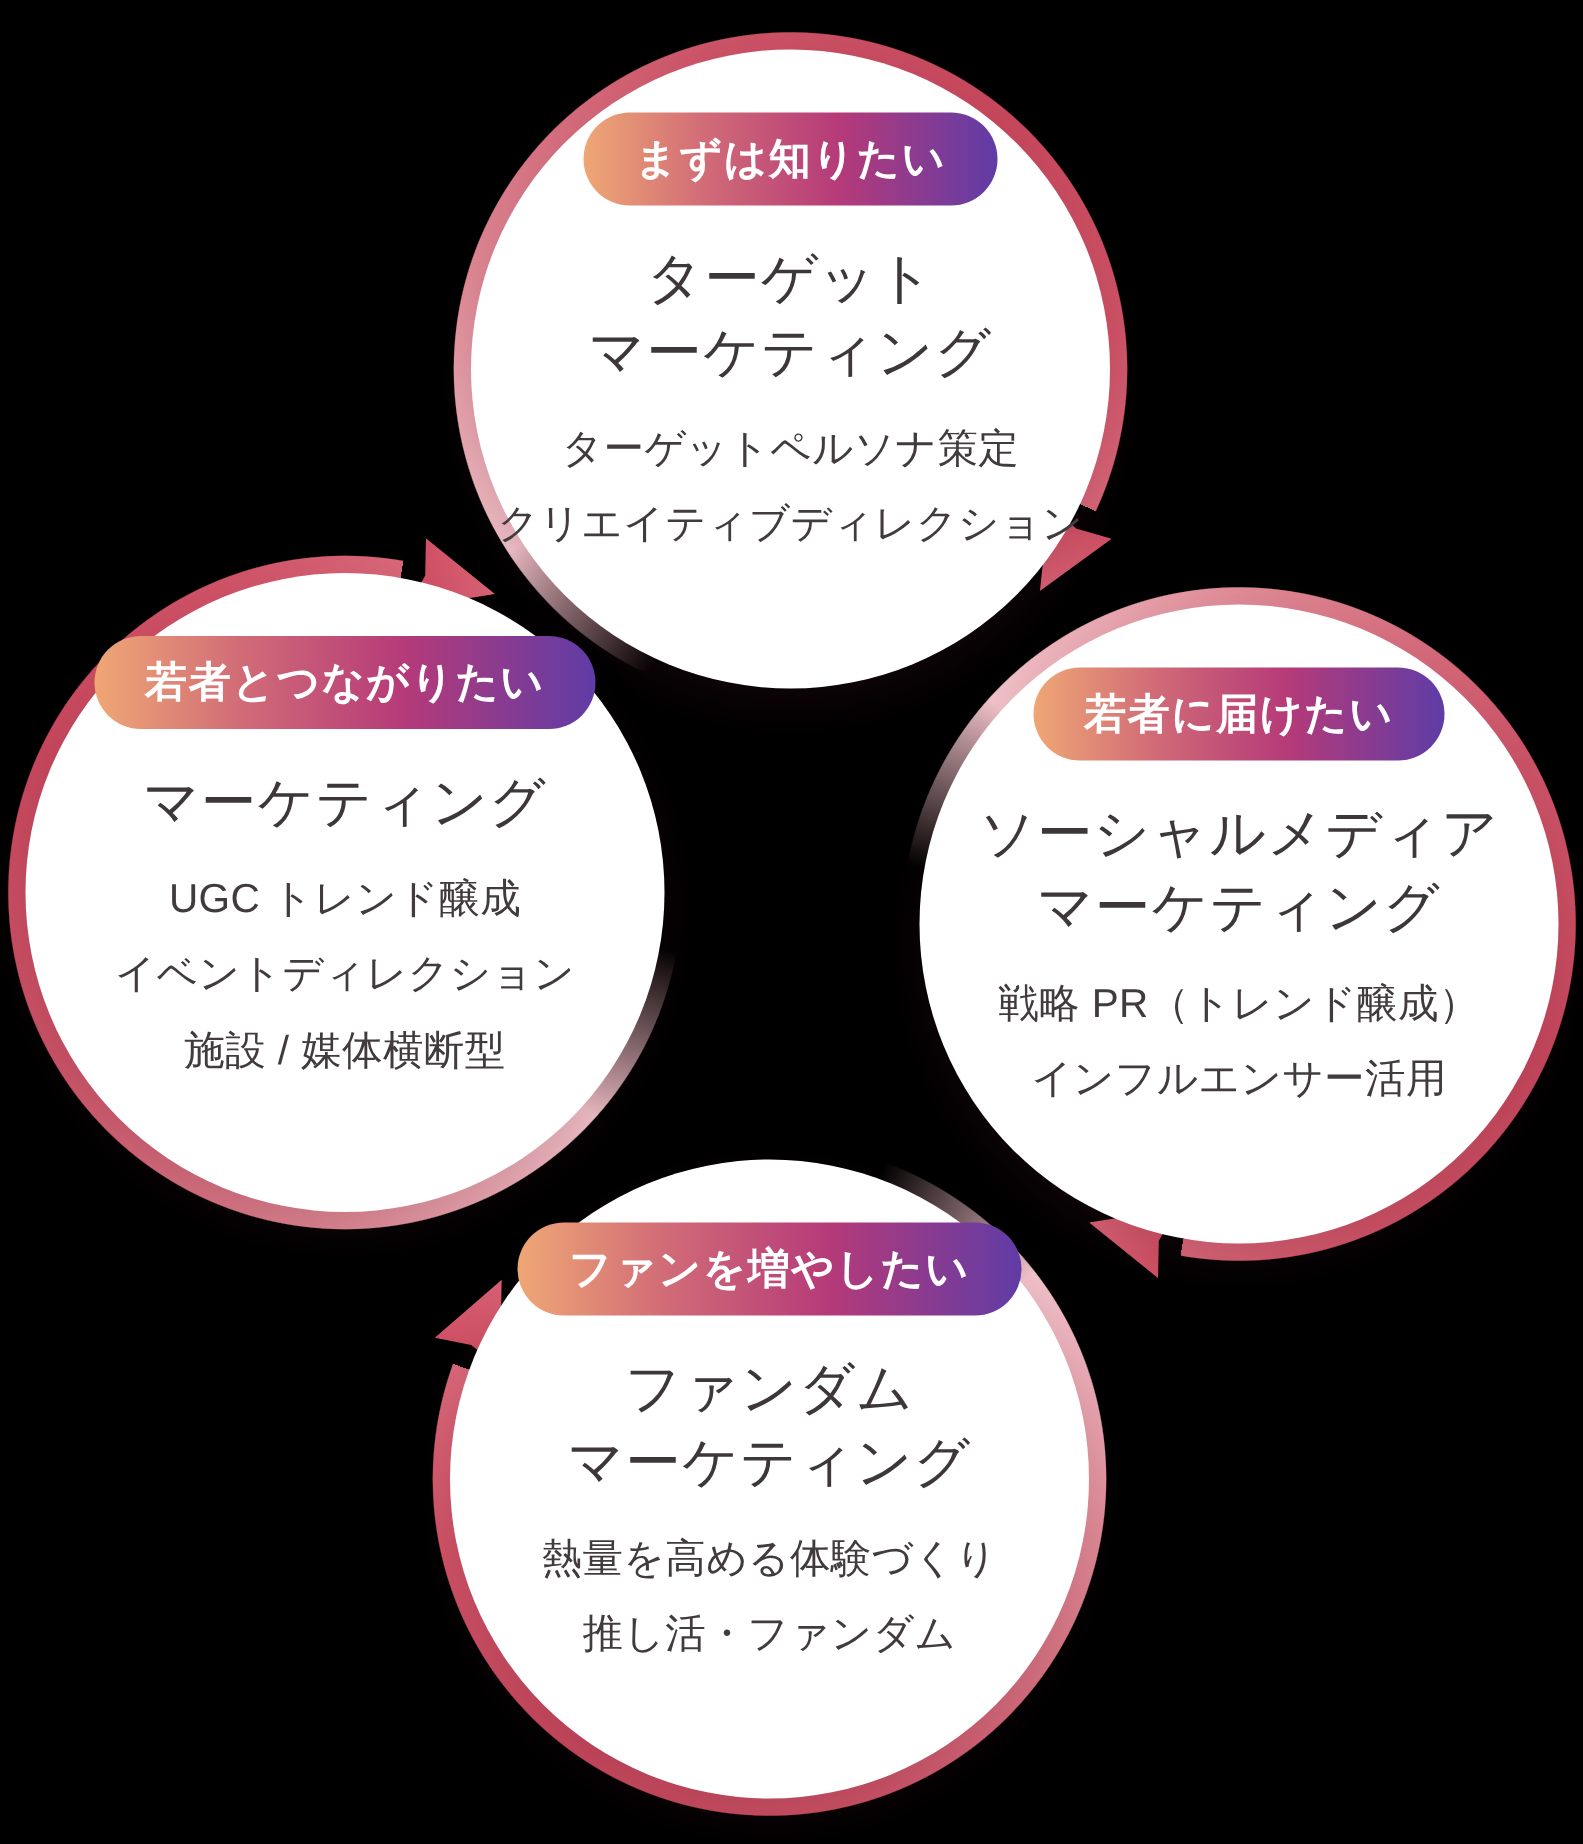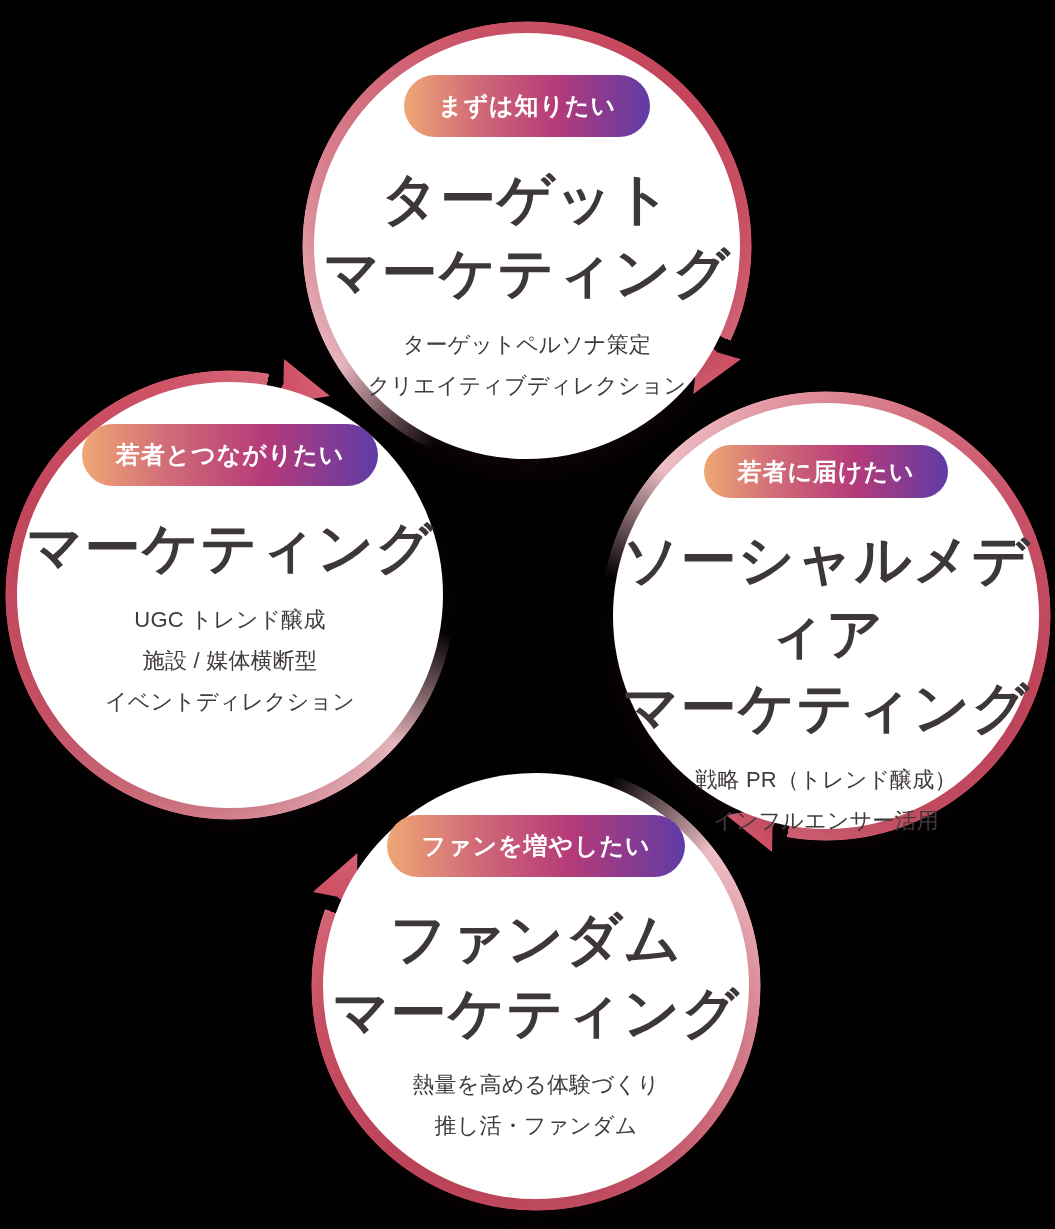--- a/index.html
+++ b/index.html
@@ -16,21 +16,21 @@
     border-radius: 28px;
     overflow: hidden;
   }
   .node {
     position: absolute;
     width: 450px;
     height: 450px;
   }
   .pos-top    { left: 302px; top: 21px;  --tail: 205deg; --arrow: 120deg; }
   .pos-right  { left: 601px; top: 391px; --tail: 280deg; --arrow: 195deg; }
-  .pos-bottom { left: 311px; top: 761px; --tail: 20deg;  --arrow: 295deg; }
+  .pos-bottom { left: 288px; top: 761px; --tail: 20deg;  --arrow: 295deg; }
   .pos-left   { left: 5px;   top: 370px; --tail: 100deg; --arrow: 15deg;  }
 
   .disc {
     position: absolute;
     inset: 12px;
     border-radius: 50%;
     background: #ffffff;
     box-shadow: 0 12px 30px rgba(90, 30, 45, 0.18);
   }
   .ring {
@@ -71,37 +71,37 @@
   }
   .badge {
     display: inline-flex;
     align-items: center;
     justify-content: center;
     height: 62px;
     padding: 0 34px;
     border-radius: 31px;
     background: linear-gradient(90deg, #efa775 0%, #d06a77 30%, #b53a79 62%, #5f3ca6 100%);
     color: #ffffff;
-    font-size: 24px;
+    font-size: 28px;
     font-weight: 600;
     letter-spacing: 0.04em;
     white-space: nowrap;
   }
   .title {
     margin-top: 25px;
-    font-size: 56px;
+    font-size: 37px;
     line-height: 1.32;
-    font-weight: 700;
+    font-weight: 400;
     color: #3d3739;
     letter-spacing: 0.02em;
   }
   .title span { display: block; }
   .items {
     margin-top: 14px;
-    font-size: 22px;
+    font-size: 27px;
     line-height: 1.87;
     font-weight: 500;
     color: #423b3d;
     letter-spacing: 0.01em;
   }
   .item { white-space: nowrap; }
 </style>
 </head>
 <body>
 
@@ -162,19 +162,19 @@
     <div class="ring"></div>
     <div class="arrow"></div>
     <div class="disc"></div>
     <div class="content">
       <div class="badge">若者とつながりたい</div>
       <div class="title">
         <span>マーケティング</span>
       </div>
       <div class="items">
         <div class="item">UGC トレンド醸成</div>
+        <div class="item">イベントディレクション</div>
         <div class="item">施設 / 媒体横断型</div>
-        <div class="item">イベントディレクション</div>
       </div>
     </div>
   </div>
 
 </div>
 
 </body></html>

